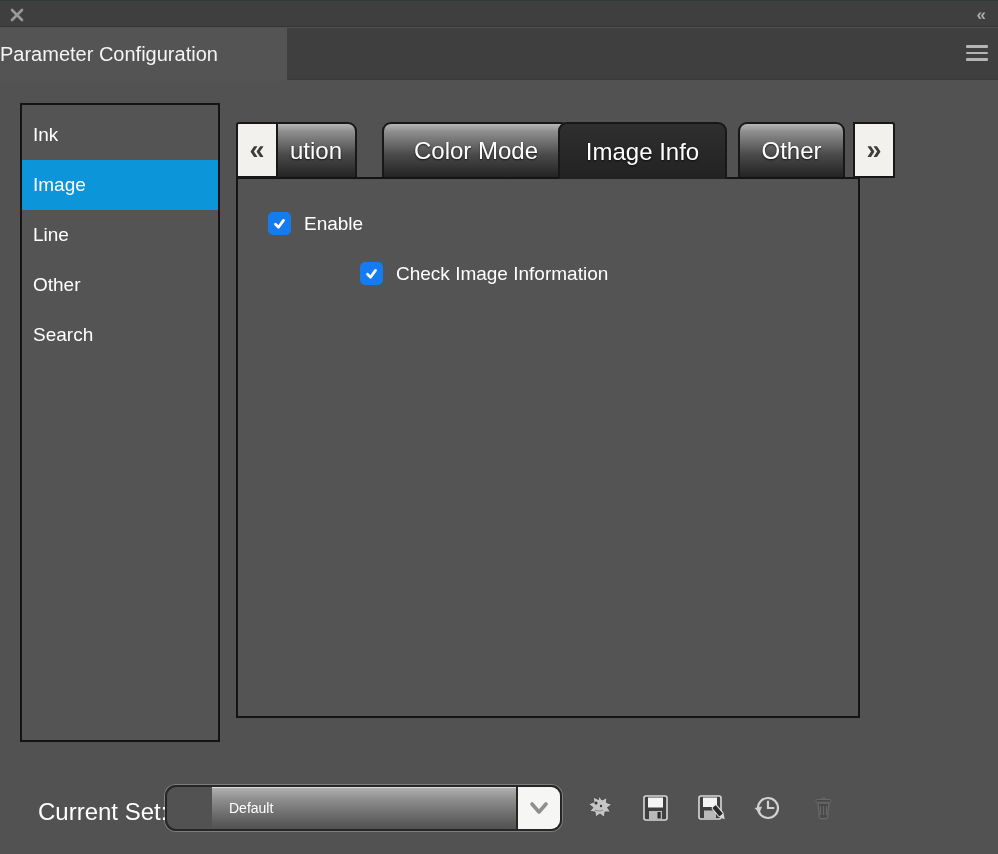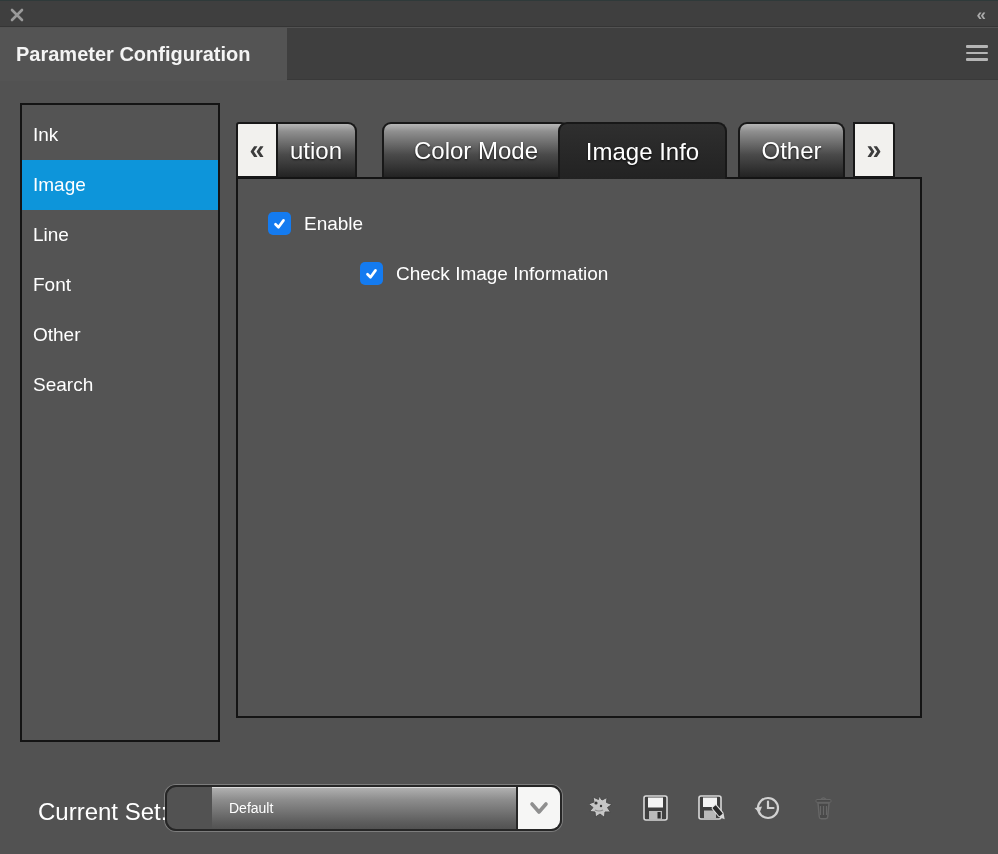--- a/index.html
+++ b/index.html
@@ -10,37 +10,37 @@
   .topbar { position:absolute; left:0; top:0; width:998px; height:27px;
             background:#3f3f3f; border-top:1px solid #2f3a3a; border-bottom:1px solid #353535; }
   .close-x { position:absolute; left:9px; top:6px; width:16px; height:16px; cursor:pointer; }
   .collapse { position:absolute; right:12px; top:1px; color:#ababab; font-size:17px;
               font-weight:bold; line-height:25px; cursor:pointer; }
 
   
   .tabstrip { position:absolute; left:0; top:28px; width:998px; height:52px;
               background:#3f3f3f; border-bottom:1px solid #393939; }
   .title-tab { position:absolute; left:0; top:0; width:287px; height:53px; z-index:2;
-               background:#545454; color:#f4f4f4; font-weight:bold; font-size:20px;
-               line-height:52px; padding-left:16px; }
+               background:#545454; color:#f4f4f4; font-weight:normal; font-size:20px;
+               line-height:52px; }
   .hamburger { position:absolute; right:10px; top:17px; width:22px; height:16px; cursor:pointer; }
   .hamburger div { height:2.5px; background:#b5b5b5; margin-bottom:4px; border-radius:1px; }
 
   
   .body { position:absolute; left:0; top:80px; width:998px; height:774px; background:#525252; }
 
   
   .sidebar { position:absolute; left:20px; top:23px; width:200px; height:639px;
              border:2px solid #141414; background:#545454; padding-top:5px; }
   .side-item { height:50px; line-height:50px; padding-left:11px; color:#ffffff;
                font-size:19px; cursor:pointer; }
   .side-item.active { background:#0d95da; }
 
   
-  .content-panel { position:absolute; left:236px; top:97px; width:686px; height:541px;
+  .content-panel { position:absolute; left:236px; top:97px; width:624px; height:541px;
                    border:2px solid #141414; background:#545454; z-index:1; }
 
   
   .tab-row { position:absolute; left:236px; top:42px; width:659px; height:57px; z-index:2; }
   .ptab { position:absolute; top:0; height:55px; border:2px solid #181818; border-bottom:none;
           border-radius:9px 9px 0 0; color:#ffffff; font-size:24px;
           display:flex; align-items:center; justify-content:center;
           background:linear-gradient(180deg,#b6b6b6 0%,#8f8f8f 14%,#4a4a4a 58%,#232323 100%);
           text-shadow:0 1px 2px rgba(0,0,0,.75); cursor:pointer; z-index:2; }
   .ptab.active { background:linear-gradient(180deg,#2f2f2f 0%,#222222 100%);
@@ -99,21 +99,20 @@
         <div></div>
     </div>
   </div>
 
   <div class="body">
 
     <div class="sidebar">
       <div class="side-item">Ink</div>
       <div class="side-item active">Image</div>
       <div class="side-item">Line</div>
-      <div class="side-item">Font</div>
       <div class="side-item">Other</div>
       <div class="side-item">Search</div>
     </div>
 
     <div class="tab-row">
       <div class="ptab clipped">ution</div>
       <div class="scroll-btn scroll-left">«</div>
       <div class="ptab tab-colormode">Color Mode</div>
       <div class="ptab tab-imageinfo active">Image Info</div>
       <div class="ptab tab-other">Other</div>

